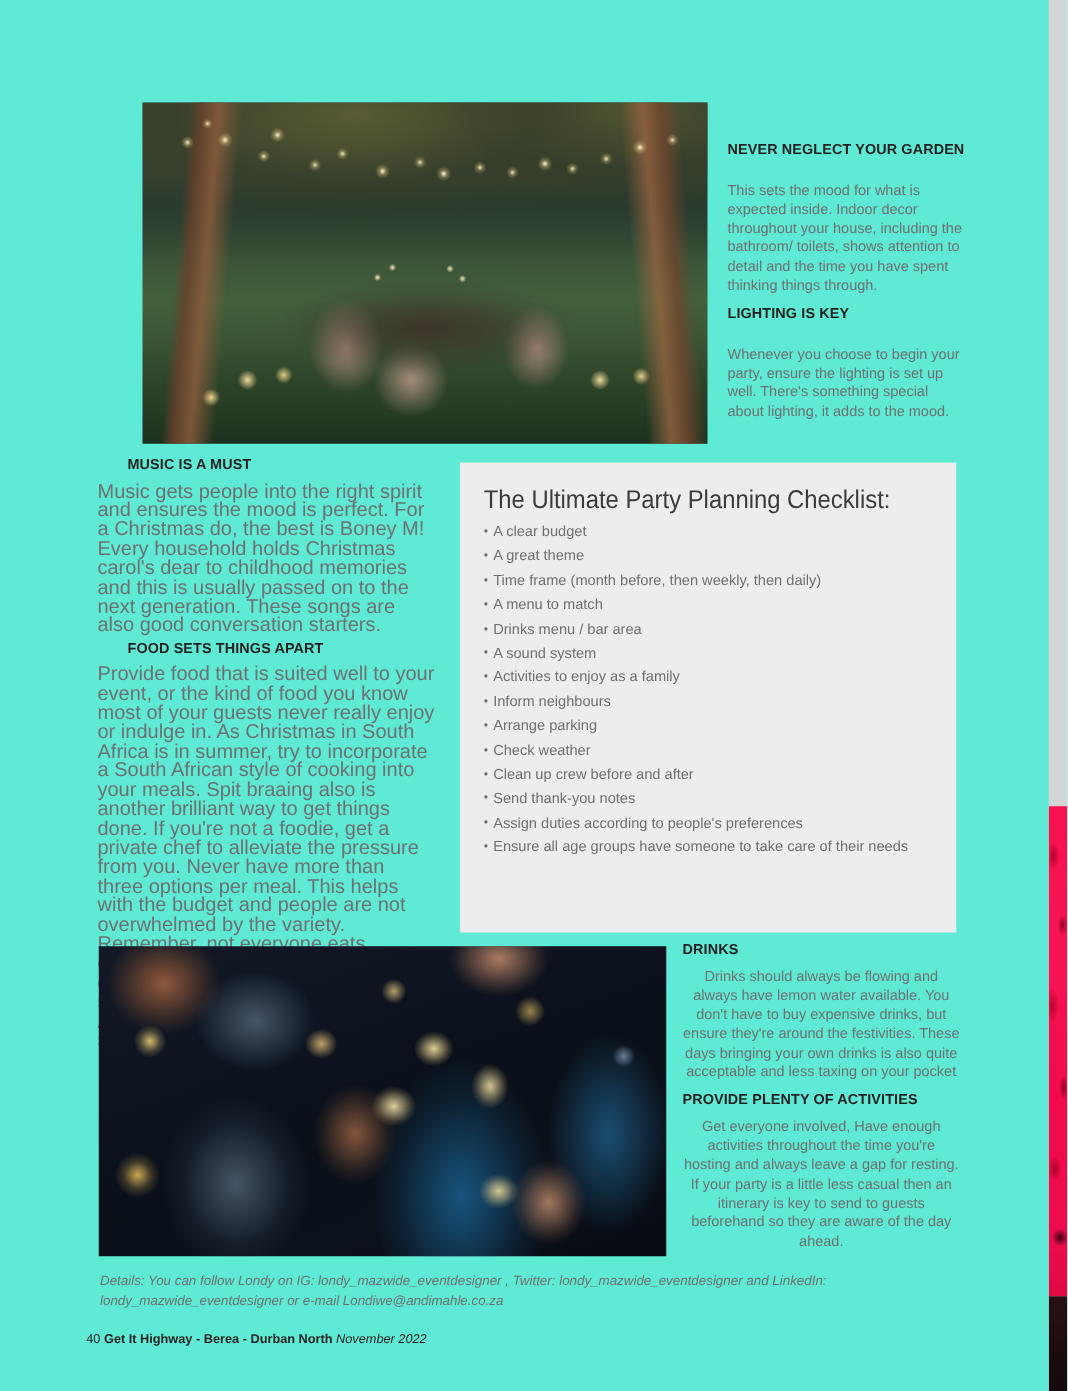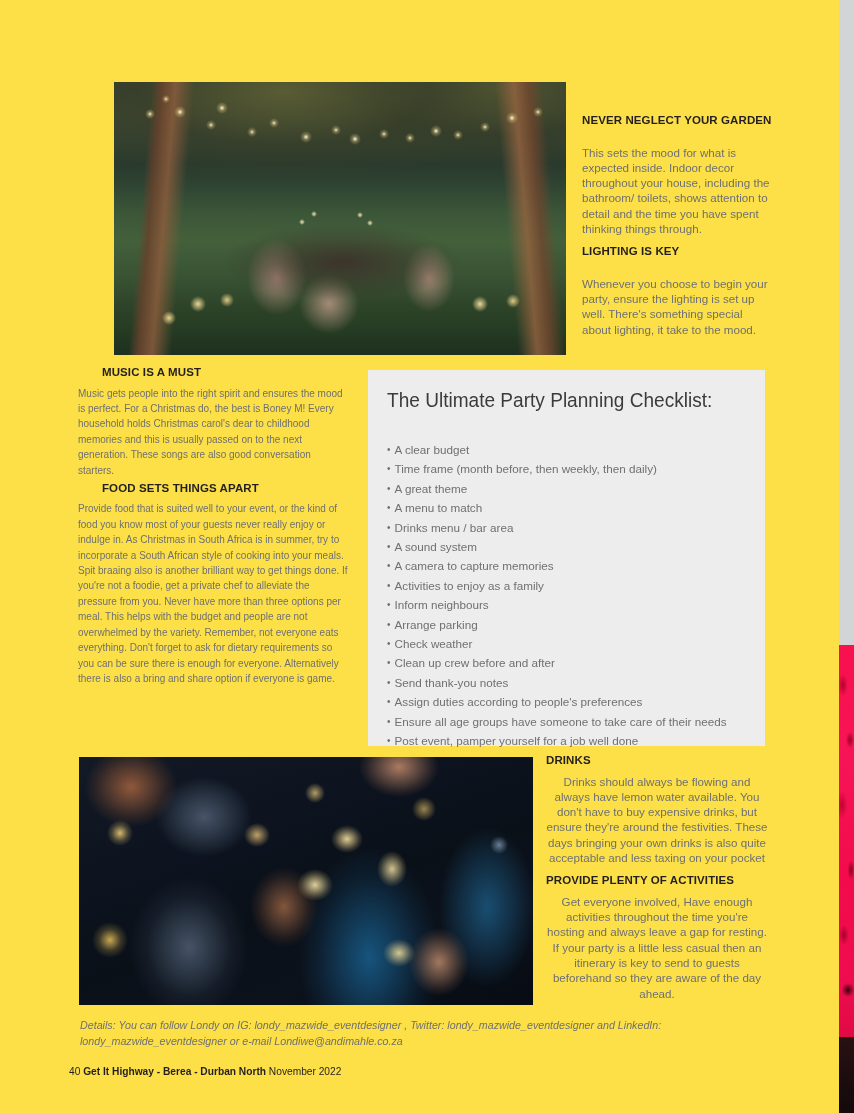--- a/index.html
+++ b/index.html
@@ -9,21 +9,21 @@
     height: 1113px;
     background: #ffffff;
     font-family: "Liberation Sans", sans-serif;
   }
 
   #page {
     position: relative;
     width: 854px;
     height: 1113px;
     overflow: hidden;
-    background: #fde047;
+    background: #5eead4;
   }
 
   
   #next-page-sliver {
     position: absolute;
     left: 839px; top: 0;
     width: 15px; height: 1113px;
     background: #d2d4d6;
     overflow: hidden;
   }
@@ -157,21 +157,21 @@
   #col-right-top .body { font-size: 11.6px; line-height: 15.3px; }
   #col-right-top .head + .body { margin-top: 16px; }
   #col-right-top .body + .head { margin-top: 8px; }
 
   #col-left-mid {
     position: absolute;
     left: 78px; top: 365px;
     width: 270px;
   }
   #col-left-mid .head { font-size: 11.5px; line-height: 15.5px; padding-left: 24px; }
-  #col-left-mid .body { font-size: 10px; line-height: 15.4px; }
+  #col-left-mid .body { font-size: 16px; line-height: 15.4px; }
   #col-left-mid .head + .body { margin-top: 5px; }
   #col-left-mid .body + .head { margin-top: 3px; }
 
   
   #checklist-box {
     position: absolute;
     left: 368px; top: 370px;
     width: 397px; height: 376px;
     background: #ededed;
   }
@@ -184,21 +184,20 @@
     font-family: "Liberation Sans Narrow", "Liberation Sans", sans-serif;
     transform: scaleX(.93);
     transform-origin: left top;
     white-space: nowrap;
   }
   #checklist-items {
     position: absolute;
     left: 19px; top: 46px;
     right: 10px;
     list-style: none;
-    margin-top: 24px;
   }
   #checklist-items li {
     font-size: 11.7px;
     line-height: 19.4px;
     color: #6e7072;
     white-space: nowrap;
   }
   #checklist-items li::before {
     content: "\2022";
     color: #6e7072;
@@ -230,67 +229,65 @@
   #page-footer {
     position: absolute;
     left: 69px; top: 1065px;
     font-size: 10.2px;
     line-height: 13px;
     color: #231f20;
     white-space: nowrap;
   }
   #page-footer .pg { font-weight: normal; }
   #page-footer .pub { font-weight: bold; }
-  #page-footer .issue { font-weight: normal; }
+  #page-footer .issue { font-weight: normal; font-style: italic; }
 </style>
 </head>
 <body>
 
 <div id="page">
 
   <div id="next-page-sliver">
     <div id="sliver-pink"></div>
     <div id="sliver-dark"></div>
   </div>
 
   <div class="photo" id="photo-garden"></div>
 
   <div id="col-right-top">
     <div class="head">NEVER NEGLECT YOUR GARDEN</div>
     <div class="body">This sets the mood for what is expected inside. Indoor decor throughout your house, including the bathroom/ toilets, shows attention to detail and the time you have spent thinking things through.</div>
     <div class="head">LIGHTING IS KEY</div>
-    <div class="body">Whenever you choose to begin your party, ensure the lighting is set up well. There's something special about lighting, it take to the mood.</div>
+    <div class="body">Whenever you choose to begin your party, ensure the lighting is set up well. There's something special about lighting, it adds to the mood.</div>
   </div>
 
   <div id="col-left-mid">
     <div class="head">MUSIC IS A MUST</div>
     <div class="body">Music gets people into the right spirit and ensures the mood is perfect. For a Christmas do, the best is Boney M! Every household holds Christmas carol's dear to childhood memories and this is usually passed on to the next generation. These songs are also good conversation starters.</div>
     <div class="head">FOOD SETS THINGS APART</div>
     <div class="body">Provide food that is suited well to your event, or the kind of food you know most of your guests never really enjoy or indulge in. As Christmas in South Africa is in summer, try to incorporate a South African style of cooking into your meals. Spit braaing also is another brilliant way to get things done. If you're not a foodie, get a private chef to alleviate the pressure from you. Never have more than three options per meal. This helps with the budget and people are not overwhelmed by the variety. Remember, not everyone eats everything. Don't forget to ask for dietary requirements so you can be sure there is enough for everyone. Alternatively there is also a bring and share option if everyone is game.</div>
   </div>
 
   <div id="checklist-box">
     <div id="checklist-title">The Ultimate Party Planning Checklist:</div>
     <ul id="checklist-items">
         <li>A clear budget</li>
+        <li>A great theme</li>
         <li>Time frame (month before, then weekly, then daily)</li>
-        <li>A great theme</li>
         <li>A menu to match</li>
         <li>Drinks menu / bar area</li>
         <li>A sound system</li>
-        <li>A camera to capture memories</li>
         <li>Activities to enjoy as a family</li>
         <li>Inform neighbours</li>
         <li>Arrange parking</li>
         <li>Check weather</li>
         <li>Clean up crew before and after</li>
         <li>Send thank-you notes</li>
         <li>Assign duties according to people's preferences</li>
         <li>Ensure all age groups have someone to take care of their needs</li>
-        <li>Post event, pamper yourself for a job well done</li>
       </ul>
   </div>
 
   <div class="photo" id="photo-toast"></div>
 
   <div id="col-right-bottom">
     <div class="head">DRINKS</div>
     <div class="body">Drinks should always be flowing and always have lemon water available. You don't have to buy expensive drinks, but ensure they're around the festivities. These days bringing your own drinks is also quite acceptable and less taxing on your pocket</div>
     <div class="head">PROVIDE PLENTY OF ACTIVITIES</div>
     <div class="body">Get everyone involved, Have enough activities throughout the time you're hosting and always leave a gap for resting. If your party is a little less casual then an itinerary is key to send to guests beforehand so they are aware of the day ahead.</div>

